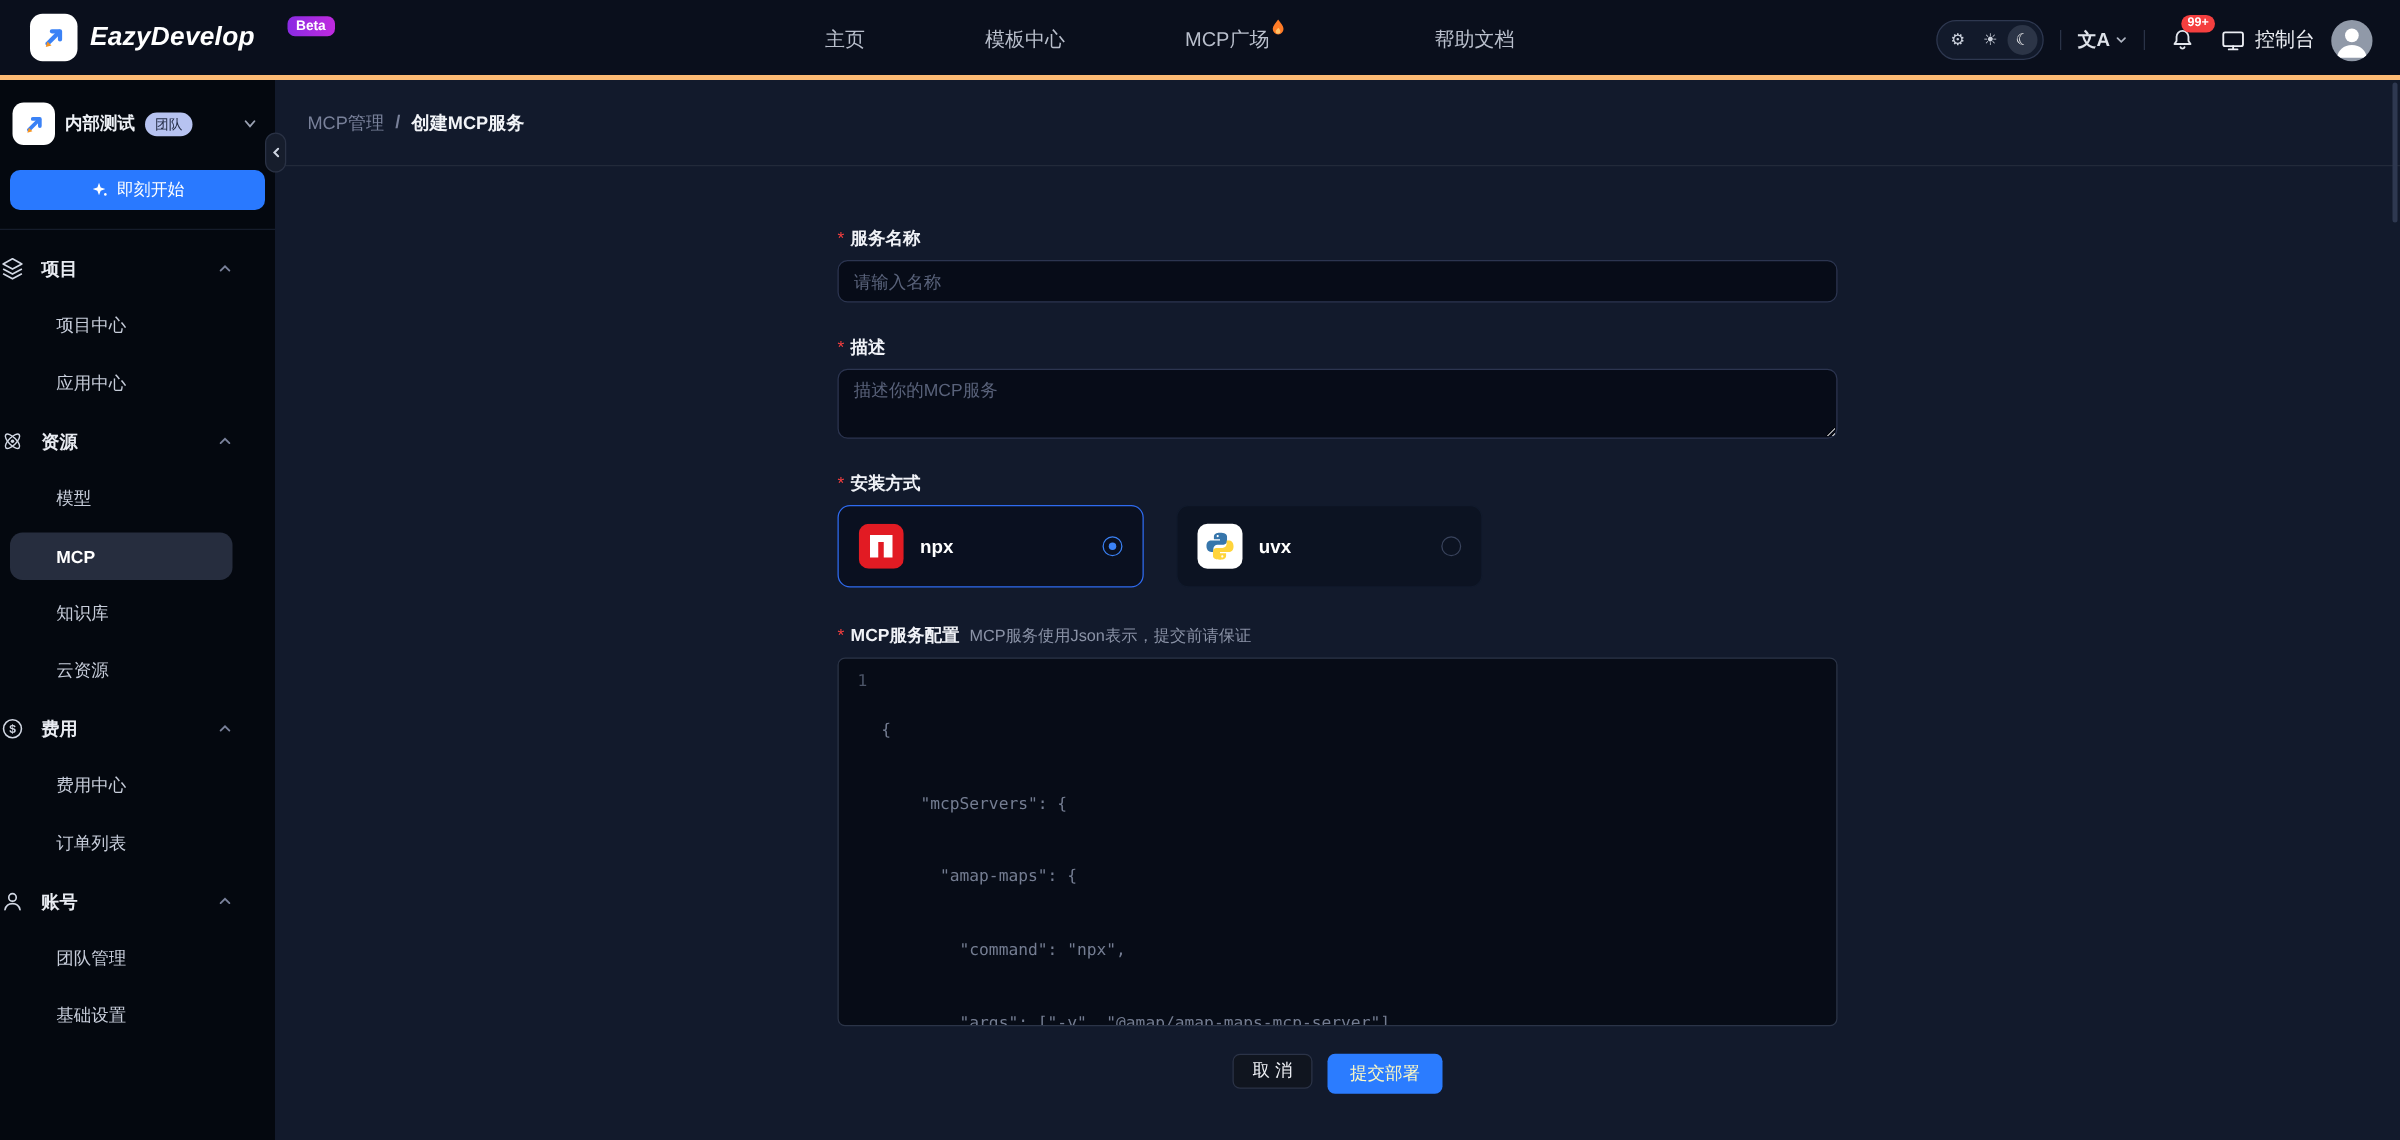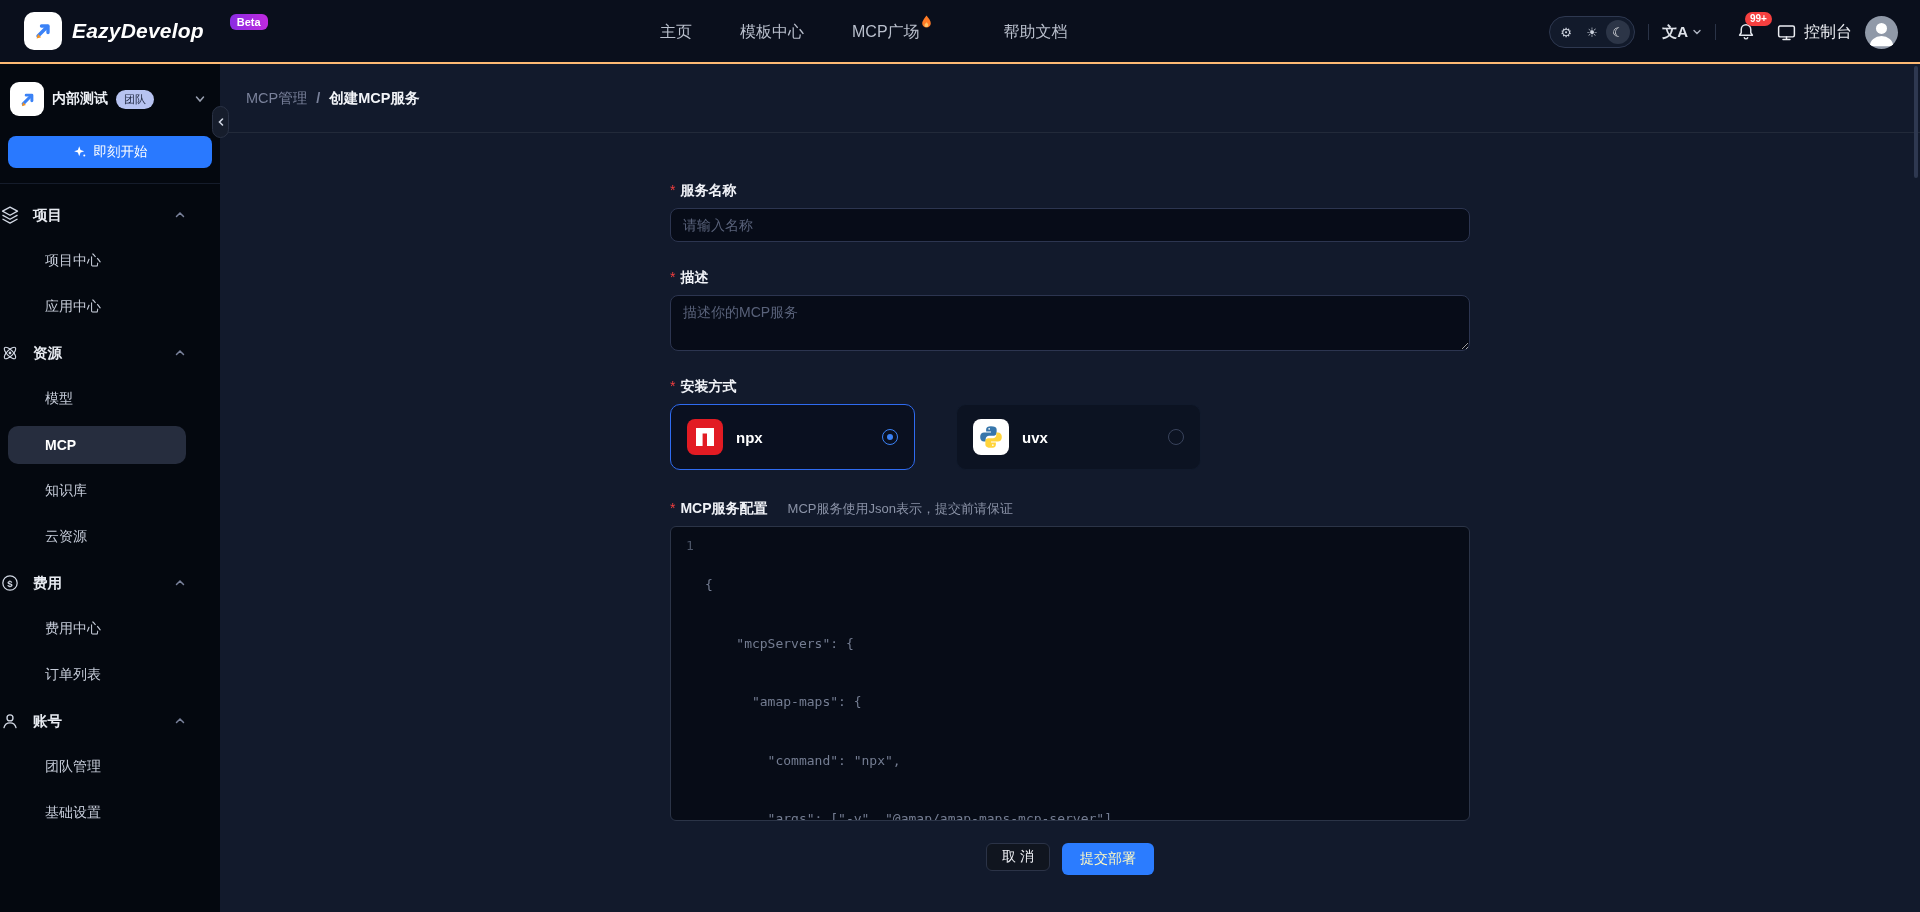--- a/index.html
+++ b/index.html
@@ -2,28 +2,28 @@
 <html><head>
 <meta charset="utf-8">
 <style>
   * { box-sizing: border-box; }
   html,body { margin:0; width:1920px; height:912px; overflow:hidden;
     font-family:"Liberation Sans","DejaVu Sans",sans-serif; background:#121a2c; }
   .page { position:relative; width:1920px; height:912px; }
 
   
   .navbar { position:absolute; top:0; left:0; width:1920px; height:64px; background:#0a0f1c;
-    border-bottom:2px solid #fdba74; display:flex; align-items:center; padding:0 24px; z-index:5; }
+    border-bottom:4px solid #fdba74; display:flex; align-items:center; padding:0 24px; z-index:5; }
   .brand { display:flex; align-items:center; gap:10px; }
   .brand-logo { width:38px; height:38px; background:#fff; border-radius:10px; display:flex;
     align-items:center; justify-content:center; }
   .brand-name { color:#fff; font-size:21px; font-weight:800; font-style:italic; letter-spacing:.2px; }
   .beta-badge { background:linear-gradient(90deg,#8a2be2,#c02adf); color:#fff; font-size:11px;
     font-weight:700; padding:2px 7px; border-radius:6px; transform:translateY(-9px); margin-left:16px; }
-  .nav-links { position:absolute; left:660px; top:0; height:64px; display:flex; align-items:center; gap:48px; }
+  .nav-links { position:absolute; left:660px; top:0; height:64px; display:flex; align-items:center; gap:96px; }
   .nav-link { color:#b9bfcc; font-size:16px; text-decoration:none; cursor:pointer; position:relative; }
   .nav-link.ml { margin-left:36px; }
   .flame { position:absolute; top:-7px; right:-13px; }
   .nav-right { position:absolute; right:22px; top:0; height:64px; display:flex; align-items:center; gap:13px; }
   .theme-toggle { display:flex; align-items:center; gap:2px; border:1px solid #2e3850; background:#121a2b;
     border-radius:999px; padding:3px 4px; }
   .tt-btn { width:24px; height:24px; border-radius:50%; display:flex; align-items:center; justify-content:center;
     color:#cdd3de; font-size:13px; cursor:pointer; }
   .tt-btn.selected { background:#2c3547; color:#fff; }
   .v-divider { width:1px; height:16px; background:#2a3347; }
@@ -63,29 +63,29 @@
   
   .main { position:absolute; top:64px; left:220px; width:1700px; height:848px; background:#121a2c; }
   .breadcrumb-bar { height:69px; display:flex; align-items:center; padding:0 26px;
     border-bottom:1px solid rgba(255,255,255,.07); font-size:14.5px; }
   .bc-parent { color:#79819a; cursor:pointer; }
   .bc-sep { color:#79819a; margin:0 9px; font-weight:700; }
   .bc-current { color:#f2f4f8; font-weight:700; }
   .form-wrap { width:800px; margin:49px auto 0; }
   .f-label { display:flex; align-items:baseline; margin-bottom:8px; font-size:14px; font-weight:700; color:#f0f2f7; }
   .req { color:#f43f3f; margin-right:5px; font-weight:400; }
-  .hint { font-weight:400; color:#8a92a6; font-size:13px; margin-left:20px; }
+  .hint { font-weight:400; color:#8a92a6; font-size:13px; margin-left:8px; }
   .text-input { width:800px; height:34px; background:#070c18; border:1px solid #2c3550; border-radius:8px;
     padding:0 12px; color:#e5e9f0; font-size:14px; outline:none; margin-bottom:27px; display:block;
     font-family:"Liberation Sans","DejaVu Sans",sans-serif; }
   .text-area { width:800px; height:56px; background:#070c18; border:1px solid #2c3550; border-radius:8px;
     padding:8px 12px; color:#e5e9f0; font-size:14px; outline:none; resize:vertical; margin-bottom:27px;
     display:block; font-family:"Liberation Sans","DejaVu Sans",sans-serif; }
   .text-input::placeholder, .text-area::placeholder { color:#59627a; }
-  .cards { display:flex; gap:41px; margin-bottom:30px; }
+  .cards { display:flex; gap:26px; margin-bottom:30px; }
   .card { width:245px; height:66px; border-radius:10px; display:flex; align-items:center; padding:0 16px;
     gap:13px; background:#0c1322; border:1px solid #111a2c; cursor:pointer; }
   .card.selected { background:#0a1020; border:1px solid #2f6bf0; }
   .card-icon { width:36px; height:36px; border-radius:8px; flex:none; display:flex; align-items:center;
     justify-content:center; }
   .card-icon.py { background:#fff; }
   .card-label { font-size:15px; font-weight:700; color:#fff; }
   .radio { margin-left:auto; width:16px; height:16px; border-radius:50%; border:1.5px solid #39435c;
     display:flex; align-items:center; justify-content:center; }
   .radio.checked { border-color:#3b82f6; }

